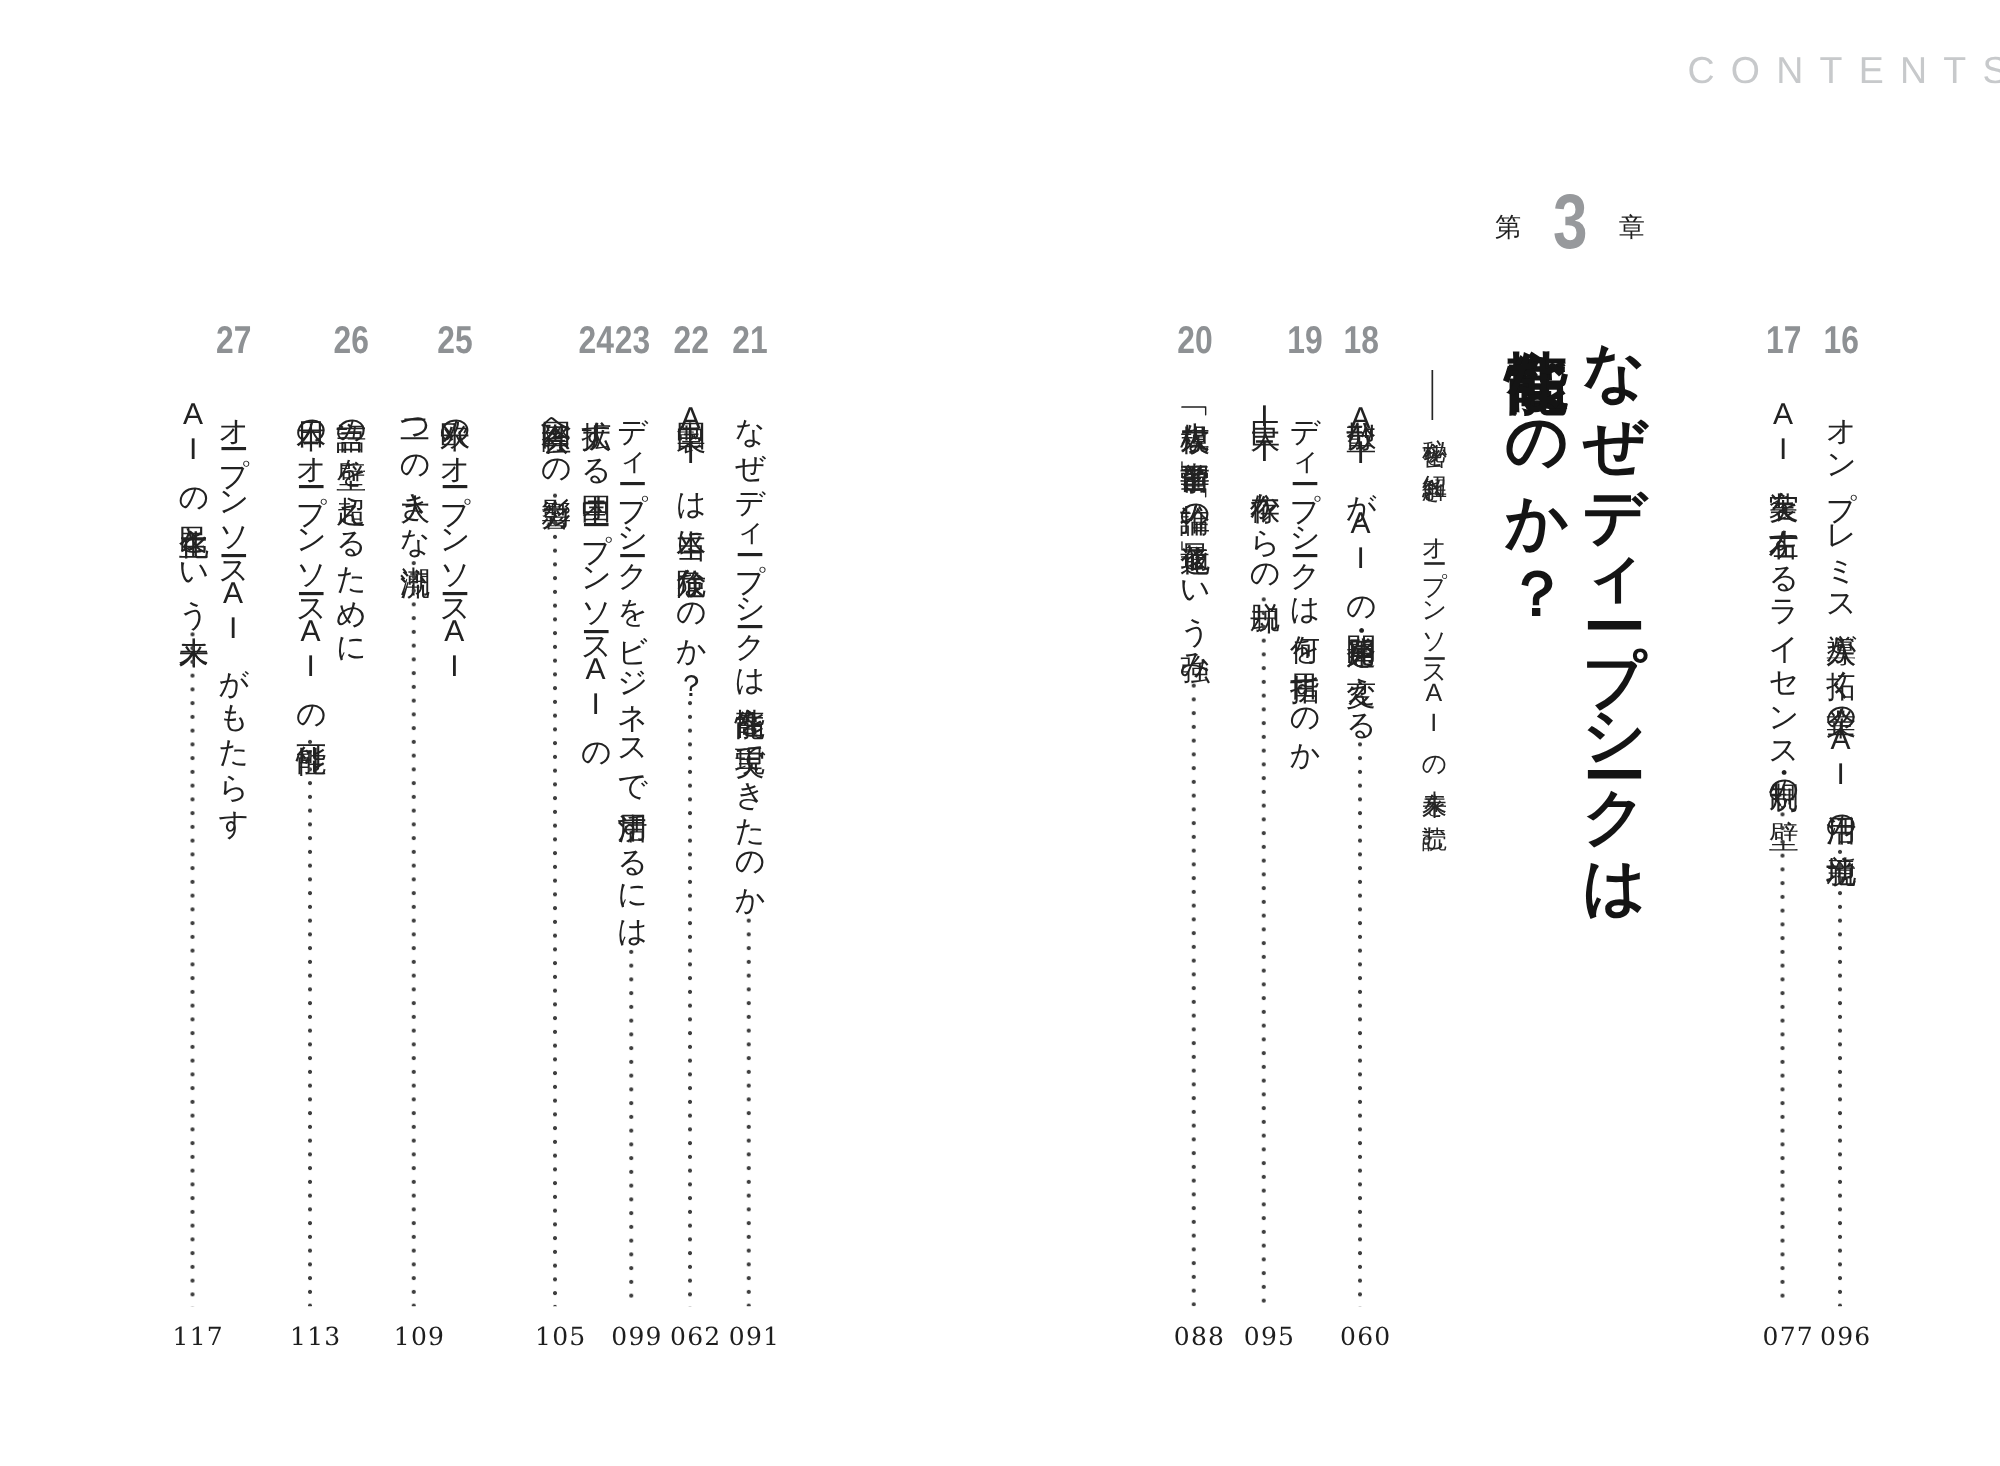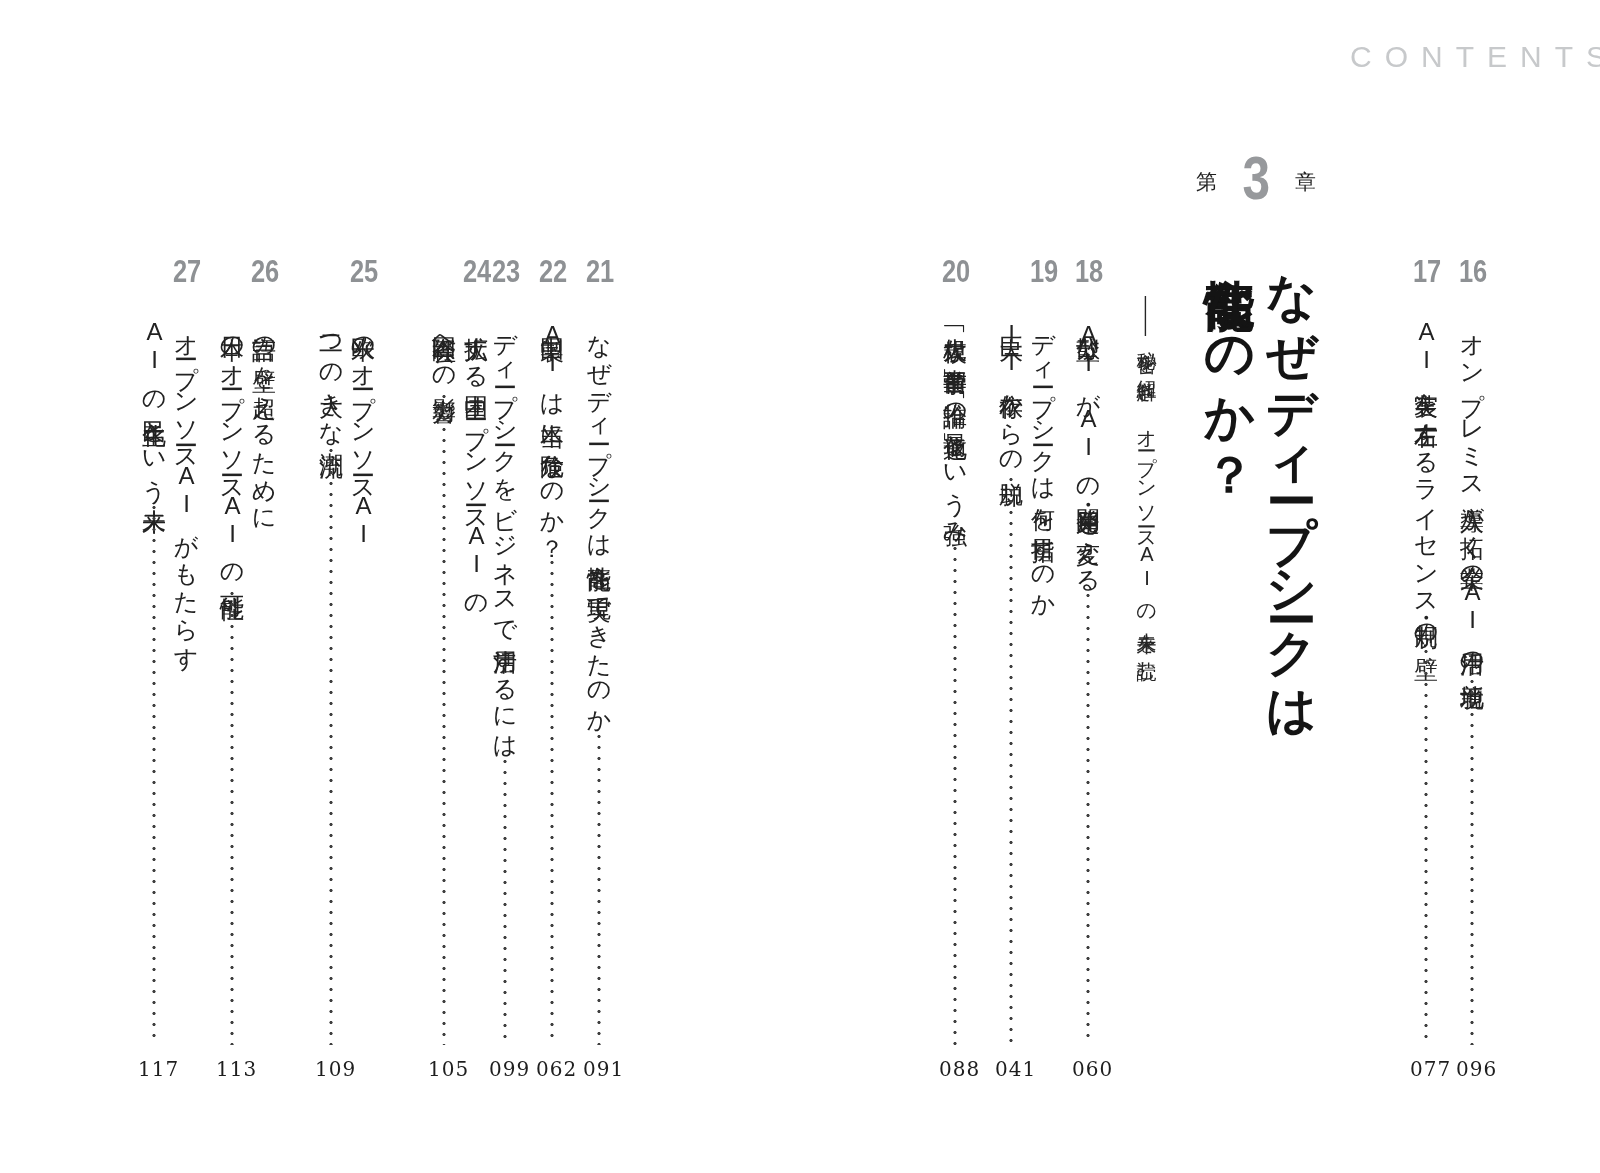--- a/index.html
+++ b/index.html
@@ -116,21 +116,21 @@
   <div class="num">19</div>
   <div class="cols">
     <div class="line">
         <span class="txt">ディープシークは何を目指すのか</span>
       </div>
     <div class="line">
         <span class="txt">巨大IT依存からの脱却</span>
         <span class="leader"></span>
       </div>
   </div>
-  <div class="page">041</div>
+  <div class="page">095</div>
 </div>
 
 <div class="item" style="left:939px;width:32px">
   <div class="num">20</div>
   <div class="cols">
     <div class="line">
         <span class="txt">「大規模な事前学習」と「推論の最適化」という強み</span>
         <span class="leader"></span>
       </div>
   </div>
@@ -191,21 +191,21 @@
         <span class="txt">欧米のオープンソースAI</span>
       </div>
     <div class="line">
         <span class="txt">二つの大きな潮流</span>
         <span class="leader"></span>
       </div>
   </div>
   <div class="page">109</div>
 </div>
 
-<div class="item" style="left:216px;width:64px">
+<div class="item" style="left:232px;width:64px">
   <div class="num">26</div>
   <div class="cols">
     <div class="line">
         <span class="txt">言語の壁を超えるために</span>
       </div>
     <div class="line">
         <span class="txt">日本のオープンソースAIの可能性</span>
         <span class="leader"></span>
       </div>
   </div>

